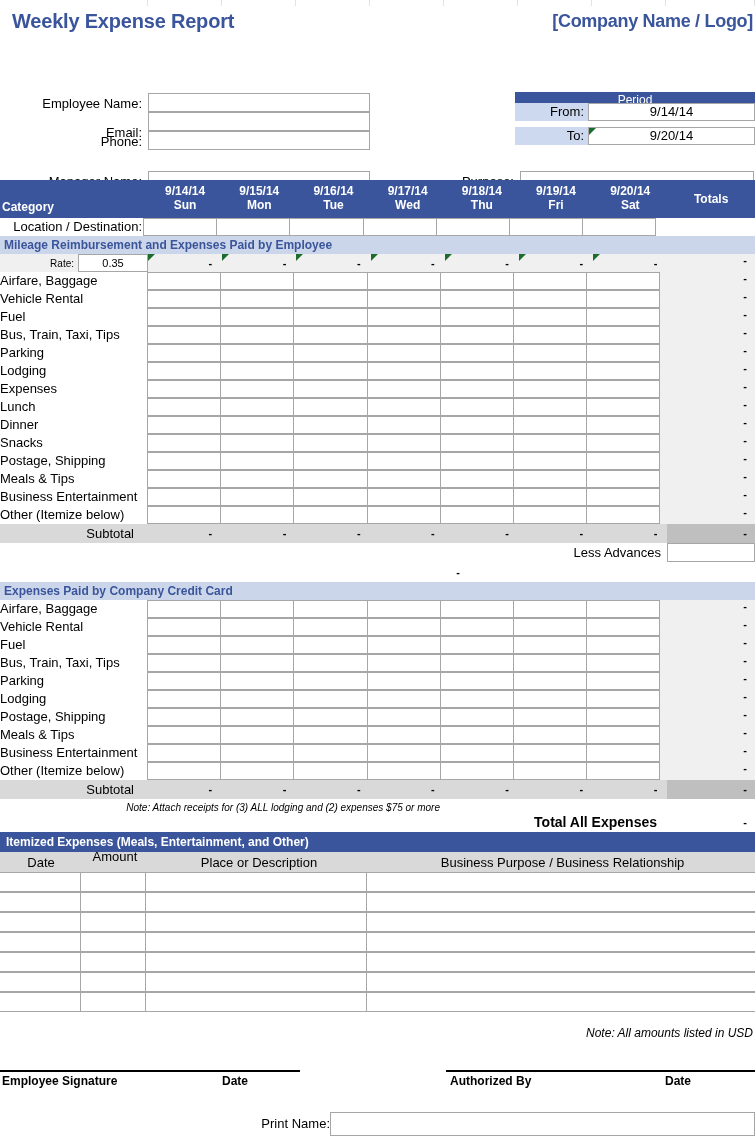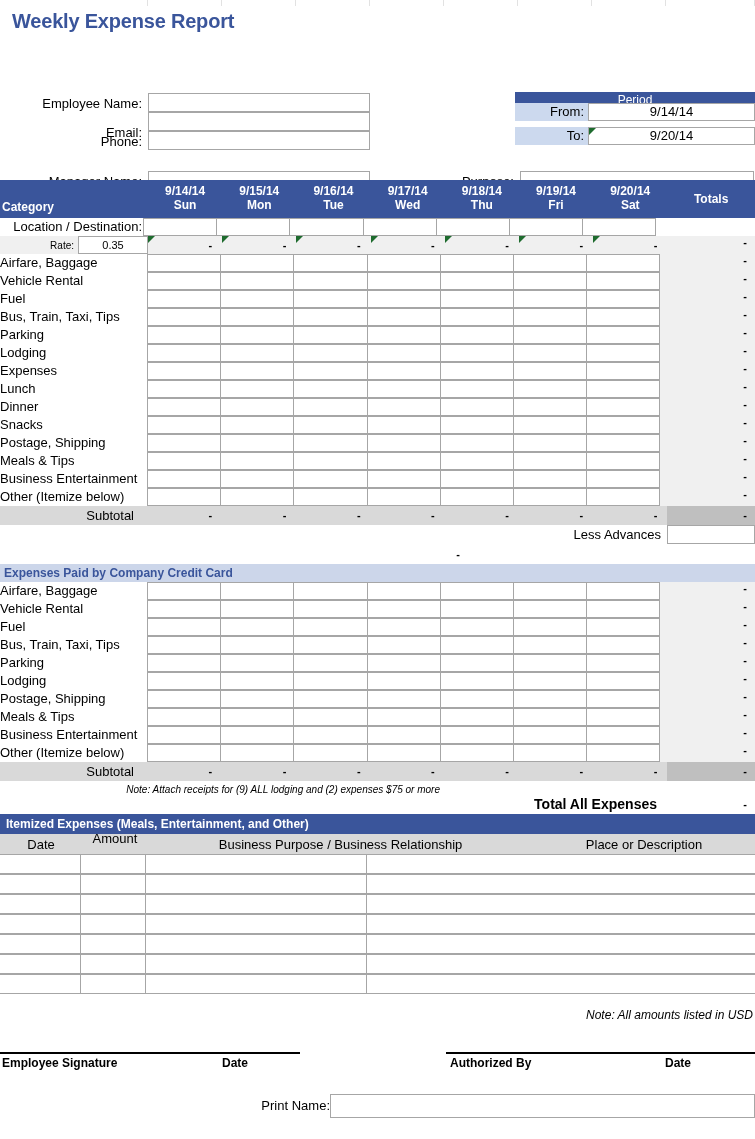--- a/index.html
+++ b/index.html
@@ -165,20 +165,21 @@
     <div style="width:74px"></div>
       <div style="width:74px"></div>
       <div style="width:74px"></div>
     <div style="width:74px"></div>
       <div style="width:74px"></div>
       <div style="width:89px"></div>
   </div>
 
   <div class="titlebar">
     <div class="title">Weekly Expense Report</div>
+    <div class="company">[Company Name / Logo]</div>
   </div>
 
   <div class="info">
 
     <div class="lbl" style="left:0px; top:56px; width:146px;">Employee Name:</div>
     <div class="inp" style="left:148px; top:53px; width:222px;"></div>
 
     <div class="lbl" style="left:0px; top:75px; width:146px;margin-top:10px;">Email:</div>
     <div class="inp" style="left:148px; top:72px; width:222px;"></div>
 
@@ -253,20 +254,21 @@
           <div style="width: 74.2px; height: 18px; background: rgb(255, 255, 255); border: 1px solid rgb(166, 166, 166); margin-left: -1px;"></div>
           <div style="width: 74.2px; height: 18px; background: rgb(255, 255, 255); border: 1px solid rgb(166, 166, 166); margin-left: -1px;"></div>
           <div style="width: 74.2px; height: 18px; background: rgb(255, 255, 255); border: 1px solid rgb(166, 166, 166); margin-left: -1px;"></div>
           <div style="width: 74.2px; height: 18px; background: rgb(255, 255, 255); border: 1px solid rgb(166, 166, 166); margin-left: -1px;"></div>
           <div style="width: 74.2px; height: 18px; background: rgb(255, 255, 255); border: 1px solid rgb(166, 166, 166); margin-left: -1px;"></div>
           <div style="width: 74.2px; height: 18px; background: rgb(255, 255, 255); border: 1px solid rgb(166, 166, 166); margin-left: -1px;"></div>
         </div>
       <div class="c-tot"></div>
     </div>
 
+    <div class="secband">Mileage Reimbursement and Expenses Paid by Employee</div>
 
 
     <div class="gridrow" style="background:#f0f0f0;">
       <div class="c-cat" style="display:flex;">
         <div style="width:78px; text-align:right; padding-right:4px; font-size:10px; line-height:19px;">Rate:</div>
         <div style="width:70px; height:18px; background:#fff; border:1px solid #a6a6a6; text-align:center; font-size:11px; line-height:16px;">0.35</div>
       </div>
       <div id="rate-days" style="display:flex;">
           <div style="width: 74.2px; height: 18px; position: relative; background: rgb(240, 240, 240);">
             <div class="note-tri" style="left: 0px; top: 0px;"></div>
@@ -605,37 +607,37 @@
           <div class="c-day" style="width: 74.2px; text-align: right; padding-right: 10px; line-height: 19px; font-weight: bold; font-size: 11px;">-</div>
           <div class="c-day" style="width: 74.2px; text-align: right; padding-right: 10px; line-height: 19px; font-weight: bold; font-size: 11px;">-</div>
           <div class="c-day" style="width: 74.2px; text-align: right; padding-right: 10px; line-height: 19px; font-weight: bold; font-size: 11px;">-</div>
           <div class="c-day" style="width: 74.2px; text-align: right; padding-right: 10px; line-height: 19px; font-weight: bold; font-size: 11px;">-</div>
           <div class="c-day" style="width: 74.2px; text-align: right; padding-right: 10px; line-height: 19px; font-weight: bold; font-size: 11px;">-</div>
         </div>
       <div class="c-tot dash">-</div>
     </div>
 
     <div class="noterow">
-      <div class="n1">Note:  Attach receipts for (9) ALL lodging and (2) expenses $75 or more</div>
+      <div class="n1">Note:  Attach receipts for (3) ALL lodging and (2) expenses $75 or more</div>
       <div class="n2"></div>
     </div>
     <div class="totrow" style="margin-top:-4px;">
       <div class="sp"></div>
       <div class="tl">Total All Expenses</div>
       <div class="tv dash">-</div>
     </div>
 
     <div class="itemhdr">Itemized Expenses (Meals, Entertainment, and Other)</div>
     <div class="itemcols">
       <div class="ic ic-date">Date</div>
       <div class="ic ic-amt">
         <span>Amount</span>
       </div>
+      <div class="ic ic-place">Place or Description</div>
       <div class="ic ic-purp">Business Purpose / Business Relationship</div>
-      <div class="ic ic-place">Place or Description</div>
     </div>
     <div id="item-rows">
         <div class="itemrow">
           <div class="d"></div>
           <div class="a"></div>
           <div class="p"></div>
           <div class="b"></div>
         </div>
         <div class="itemrow">
           <div class="d"></div>

